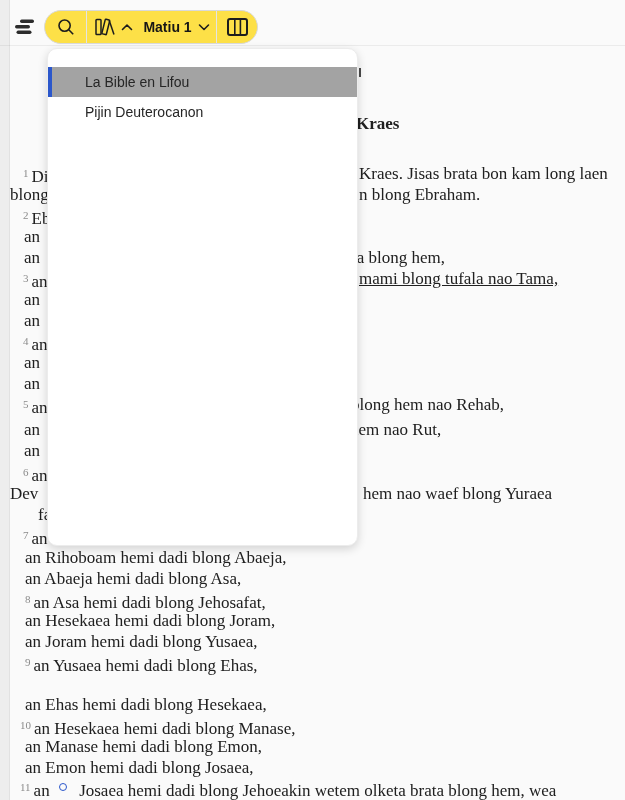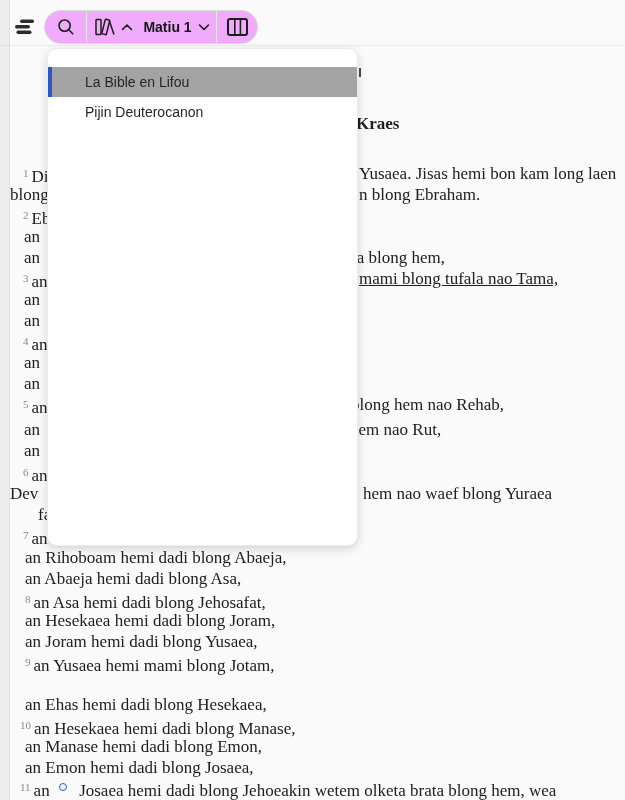--- a/index.html
+++ b/index.html
@@ -11,21 +11,21 @@
   .stage{position:absolute;inset:0;width:625px;height:800px;}
 
   
   .edge-strip{position:absolute;left:0;top:0;width:9px;height:800px;background:#ededed;border-right:1px solid #e1e1e1;z-index:1;}
 
   
   .header-line{position:absolute;left:0;top:45px;width:625px;height:1px;background:rgba(0,0,0,0.06);z-index:1;}
   .sidebar-toggle{position:absolute;left:12px;top:14px;width:26px;height:26px;z-index:5;cursor:pointer;display:flex;align-items:center;justify-content:center;}
   .toolbar-pill{
     position:absolute;left:44px;top:10px;width:214px;height:34px;z-index:5;
-    background:#f0abfc;border:1px solid #d9d9d9;border-radius:17px;
+    background:#fde047;border:1px solid #d9d9d9;border-radius:17px;
     display:flex;align-items:stretch;box-sizing:border-box;
   }
   .pill-sec{display:flex;align-items:center;justify-content:center;}
   .pill-sec.search{width:41px;}
   .pill-sec.mid{width:129px;border-left:1px solid #e4e4e4;border-right:1px solid #e4e4e4;gap:4px;}
   .pill-sec.cols{flex:1;}
   .ref-label{font-size:14px;font-weight:bold;color:#161616;margin:0 2px 0 6px;white-space:nowrap;}
   .icon-btn{display:flex;align-items:center;justify-content:center;cursor:pointer;}
 
   
@@ -54,21 +54,21 @@
 <body>
 
 <div class="stage">
 
   <div class="edge-strip"></div>
   <div class="header-line"></div>
 
   <div class="scripture">
       <div class="frag section-heading-fragment" style="left: 356px; top: 113px;"><span class="txt">Kraes</span></div>
       <div class="frag" style="left: 23px; top: 163px;"><span class="sup">1</span><span class="txt">Di</span></div>
-      <div class="frag" style="left: 359px; top: 163px;"><span class="txt">Yusaea. Jisas hemi bon kam long laen</span></div>
+      <div class="frag" style="left: 359px; top: 163px;"><span class="txt">Kraes. Jisas brata bon kam long laen</span></div>
       <div class="frag" style="left: 10px; top: 184px;"><span class="txt">blong</span></div>
       <div class="frag" style="left: 359px; top: 184px;"><span class="txt">n blong Ebraham.</span></div>
       <div class="frag" style="left: 23px; top: 205px;"><span class="sup">2</span><span class="txt">Eb</span></div>
       <div class="frag" style="left: 24px; top: 226px;"><span class="txt">an</span></div>
       <div class="frag" style="left: 24px; top: 247px;"><span class="txt">an</span></div>
       <div class="frag" style="left: 352px; top: 247px;"><span class="txt">ta blong hem,</span></div>
       <div class="frag" style="left: 23px; top: 268px;"><span class="sup">3</span><span class="txt">an</span></div>
       <div class="frag" style="left: 359px; top: 268px; text-decoration: underline;"><span class="txt">mami blong tufala nao Tama,</span></div>
       <div class="frag" style="left: 24px; top: 289px;"><span class="txt">an</span></div>
       <div class="frag" style="left: 24px; top: 310px;"><span class="txt">an</span></div>
@@ -83,21 +83,21 @@
       <div class="frag" style="left: 23px; top: 462px;"><span class="sup">6</span><span class="txt">an</span></div>
       <div class="frag" style="left: 10px; top: 483px;"><span class="txt">Dev</span></div>
       <div class="frag" style="left: 363px; top: 483px;"><span class="txt">hem nao waef blong Yuraea</span></div>
       <div class="frag" style="left: 38px; top: 504px;"><span class="txt">fa</span></div>
       <div class="frag" style="left: 23px; top: 525px;"><span class="sup">7</span><span class="txt">an</span></div>
       <div class="frag" style="left: 25px; top: 547px;"><span class="txt">an Rihoboam hemi dadi blong Abaeja,</span></div>
       <div class="frag" style="left: 25px; top: 568px;"><span class="txt">an Abaeja hemi dadi blong Asa,</span></div>
       <div class="frag" style="left: 25px; top: 589px;"><span class="sup">8</span><span class="txt">an Asa hemi dadi blong Jehosafat,</span></div>
       <div class="frag" style="left: 25px; top: 610px;"><span class="txt">an Hesekaea hemi dadi blong Joram,</span></div>
       <div class="frag" style="left: 25px; top: 631px;"><span class="txt">an Joram hemi dadi blong Yusaea,</span></div>
-      <div class="frag" style="left: 25px; top: 652px;"><span class="sup">9</span><span class="txt">an Yusaea hemi mami blong Jotam,</span></div>
+      <div class="frag" style="left: 25px; top: 652px;"><span class="sup">9</span><span class="txt">an Yusaea hemi dadi blong Ehas,</span></div>
       <div class="frag" style="left: 25px; top: 694px;"><span class="txt">an Ehas hemi dadi blong Hesekaea,</span></div>
       <div class="frag" style="left: 20px; top: 715px;"><span class="sup">10</span><span class="txt">an Hesekaea hemi dadi blong Manase,</span></div>
       <div class="frag" style="left: 25px; top: 736px;"><span class="txt">an Manase hemi dadi blong Emon,</span></div>
       <div class="frag" style="left: 25px; top: 757px;"><span class="txt">an Emon hemi dadi blong Josaea,</span></div>
       <div class="frag" style="left: 20px; top: 777px;"><span class="sup">11</span><span class="txt">an </span><span class="ring"></span><span class="txt"> Josaea hemi dadi blong Jehoeakin wetem olketa brata blong hem, wea</span></div>
     </div>
   <div class="hidden-text-sliver"></div>
 
   <div class="sidebar-toggle icon-btn">
     <span>

